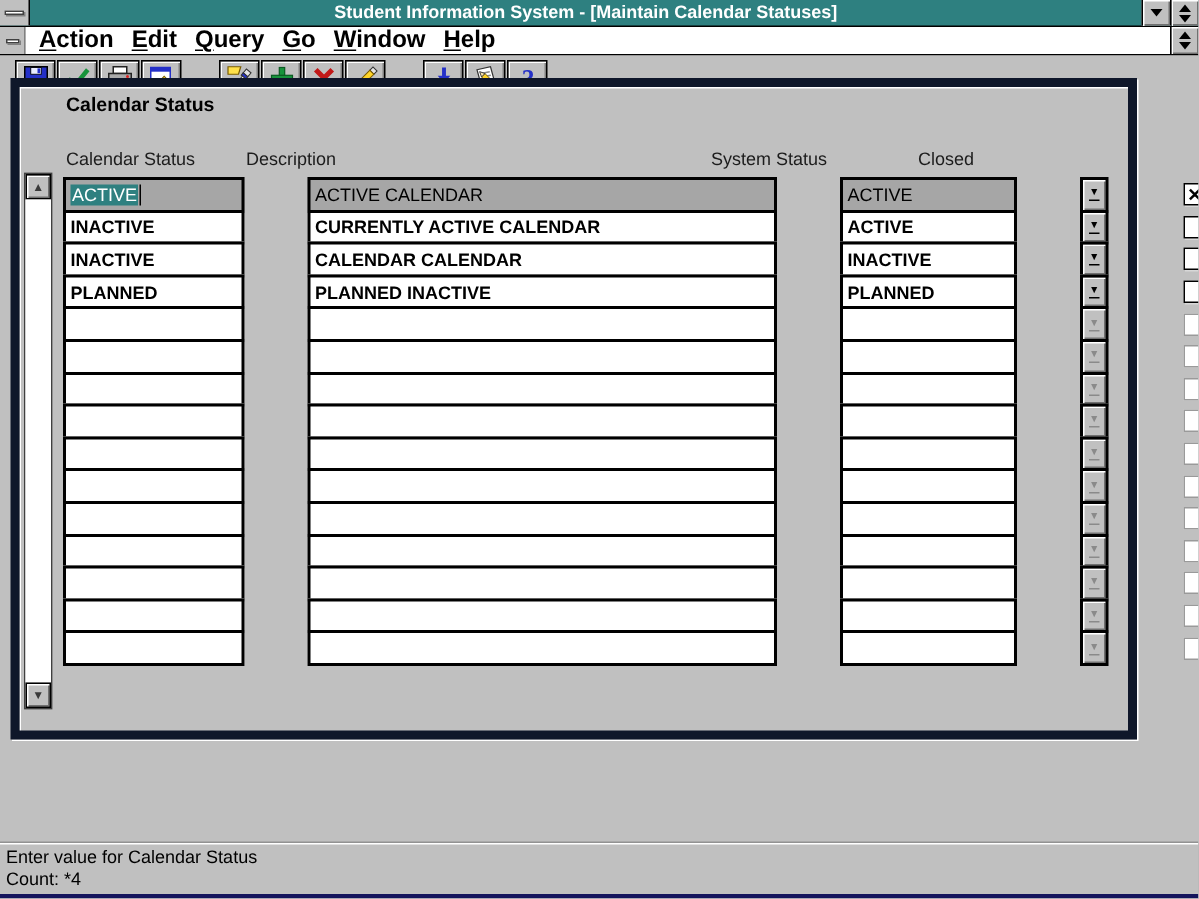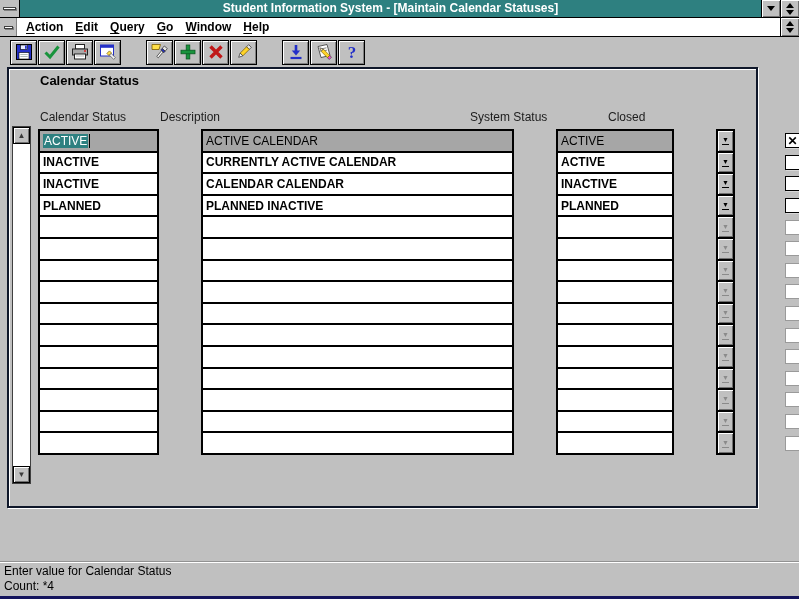--- a/index.html
+++ b/index.html
@@ -25,35 +25,35 @@
   .tri-down{width:0;height:0;border:4px solid transparent;border-top:5px solid #000;border-bottom:0;}
   .tri-up{width:0;height:0;border:4px solid transparent;border-bottom:5px solid #000;border-top:0;}
   .updown{display:flex;flex-direction:column;align-items:center;gap:2px;}
 
   
   .menubar{position:absolute;left:0;top:18px;width:799px;height:19px;background:#fff;
     border-bottom:1px solid #000;display:flex;align-items:stretch;}
   .ctrlbox.child{width:17px;border-right:1px solid #808080;}
   .minus.small{width:9px;height:3px;}
   .menu-items{flex:1;display:flex;align-items:center;padding-left:3px;}
-  .menu-item{font-size:12px;font-weight:bold;color:#000;padding:0 6px;cursor:default;white-space:nowrap;}
+  .menu-item{font-size:16px;font-weight:bold;color:#000;padding:0 6px;cursor:default;white-space:nowrap;}
   .menu-item u{text-underline-offset:2px;}
 
   
   .toolbar{position:absolute;left:0;top:37px;width:799px;height:30px;background:var(--gray);
     display:flex;align-items:center;padding-left:10px;}
   .tbtn{width:27px;height:25px;margin-right:1px;background:var(--gray);border:1px solid #000;
     box-shadow:inset 1px 1px 0 #fff,inset -1px -1px 0 #808080;display:flex;align-items:center;
     justify-content:center;padding:0;cursor:default;}
   .tbtn span{display:flex;}
   .tgap{width:24px;height:1px;}
 
   
-  .canvas{position:absolute;left:7px;top:67px;width:751px;height:441px;background:var(--gray);
-    border:2px solid #0f172a;box-shadow:1px 1px 0 #fff,inset 1px 1px 0 #fff;}
+  .canvas{position:absolute;left:7px;top:52px;width:751px;height:441px;background:var(--gray);
+    border:6px solid #0f172a;box-shadow:1px 1px 0 #fff,inset 1px 1px 0 #fff;}
   .form-title{position:absolute;left:31px;top:4px;font-size:13px;font-weight:bold;color:#000;}
   .colhdr{position:absolute;top:41px;font-size:12px;color:#1c1c1c;white-space:nowrap;}
   .h1{left:31px;} .h2{left:151px;} .h3{left:461px;} .h4{left:599px;}
 
   
   .vscroll{position:absolute;left:3px;top:57px;width:19px;height:358px;border:1px solid #404040;
     display:flex;flex-direction:column;background:#fff;}
   .sbtn{height:17px;background:var(--gray);border:1px solid #000;
     box-shadow:inset 1px 1px 0 #fff,inset -1px -1px 0 #707070;display:flex;align-items:center;
     justify-content:center;cursor:default;}

